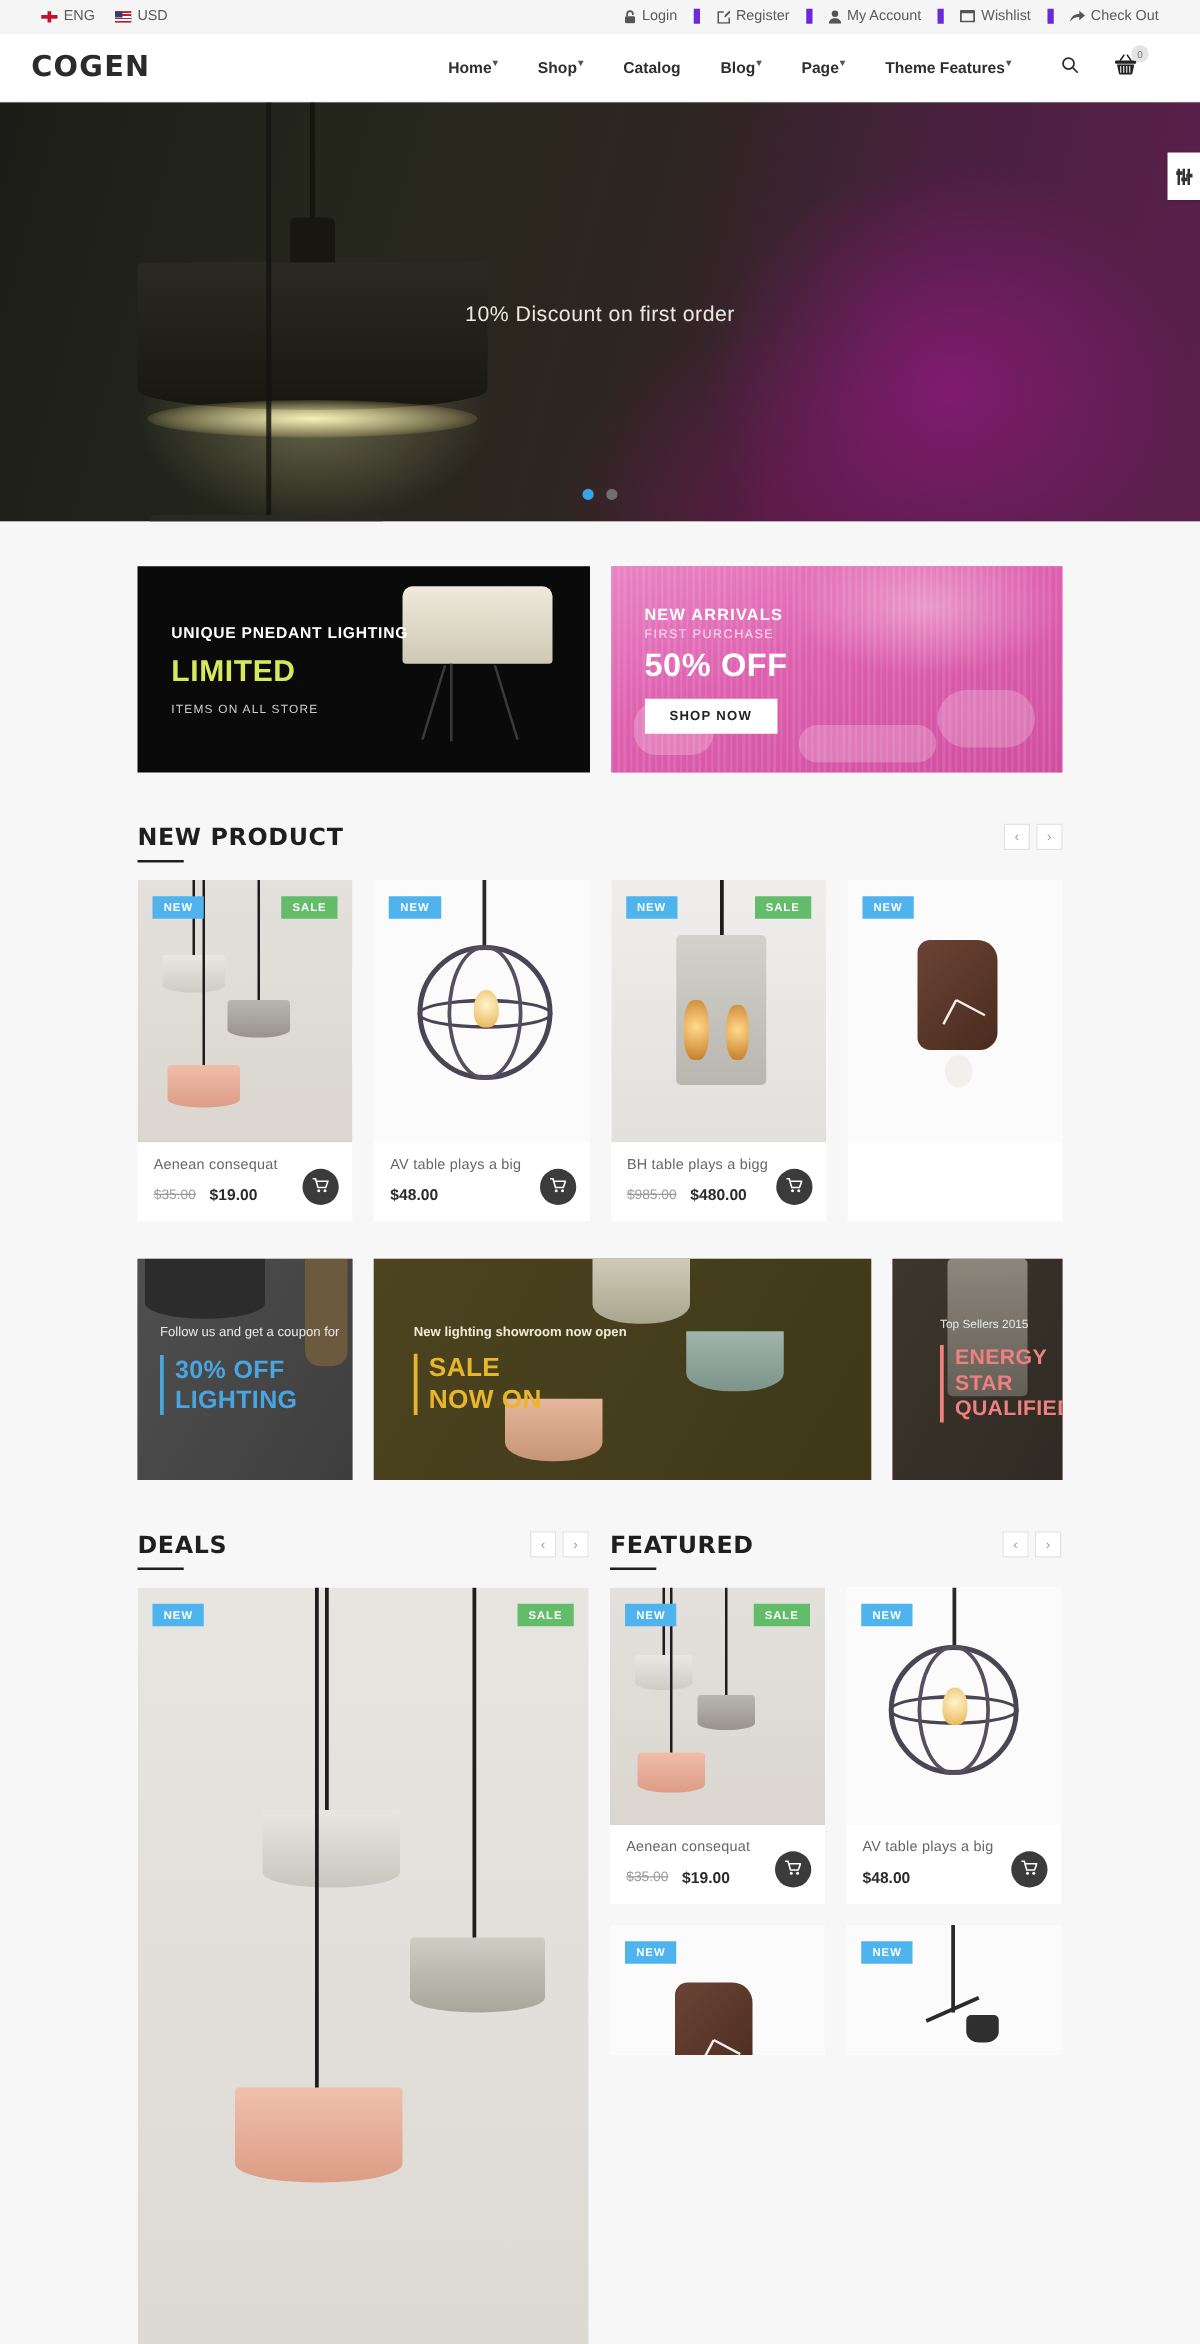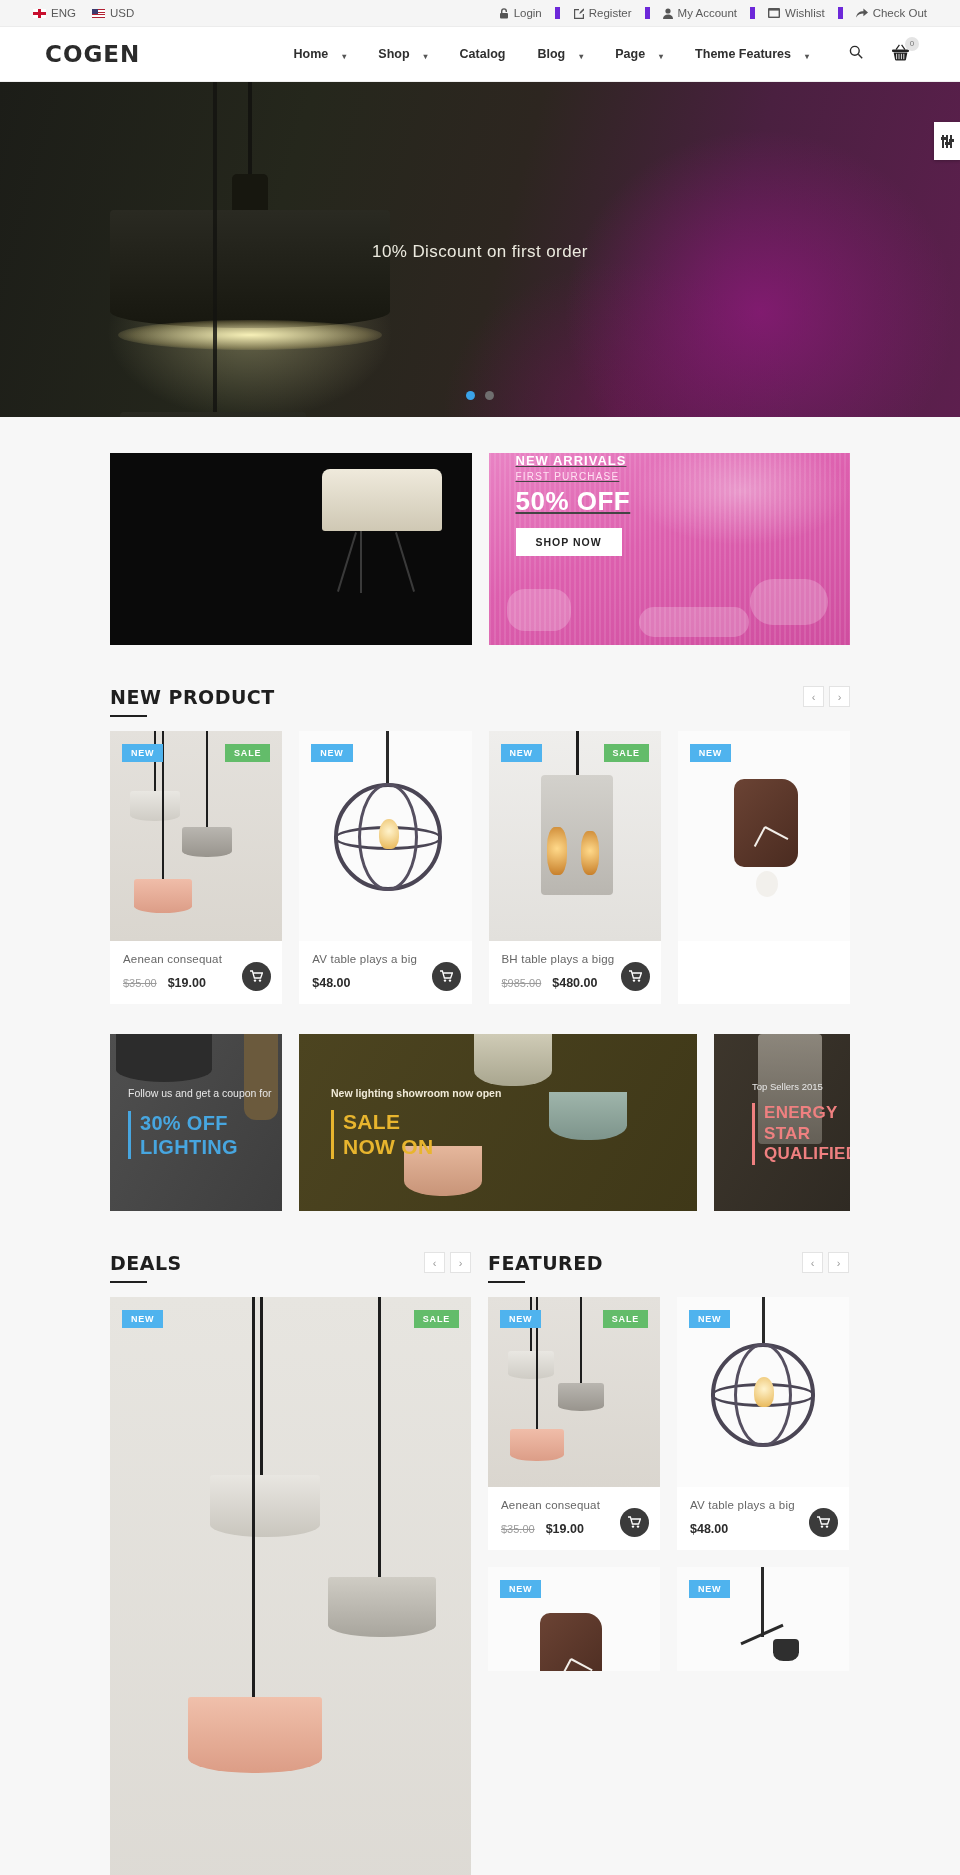--- a/index.html
+++ b/index.html
@@ -45,27 +45,27 @@
   .tb-link:last-child { border-right: none; padding-right: 33px; }
   .tb-link svg { display: block; }
 
   
   .header {
     height: 55px; background: #fff;
     display: flex; align-items: center;
     border-bottom: 1px solid #efefef;
   }
   .logo {
-    padding-left: 45px;
+    padding-left: 25px;
     font-size: 23px; font-weight: bold; letter-spacing: 1px;
     color: #2b2b2b; font-family: "DejaVu Sans", sans-serif;
   }
   .nav { display: flex; align-items: center; margin-left: auto; }
   .nav-item {
-    display: flex; align-items: flex-end; gap: 14px;
+    display: flex; align-items: flex-start; gap: 1px;
     font-size: 12.5px; font-weight: bold; color: #2f2f2f;
     padding: 0 16px; text-decoration: none; white-space: nowrap;
   }
   .caret { font-size: 8px; color: #555; line-height: 1; }
   .hdr-icons { display: flex; align-items: center; gap: 0; padding-right: 36px; padding-left: 10px; }
   .icon-btn { padding: 0 14px; display: flex; align-items: center; cursor: pointer; }
   .cart-wrap { position: relative; display: flex; align-items: center; }
   .cart-badge {
     position: absolute; top: -7px; right: -9px;
     width: 14px; height: 14px; border-radius: 50%;
@@ -118,22 +118,22 @@
   .hero-side .bars i:after{
     content:""; position:absolute; left:-1.5px; width:5px; height:3px; background:#333;
   }
   .hero-side .bars i:nth-child(1):after{ top:2px; }
   .hero-side .bars i:nth-child(2):after{ top:7px; }
   .hero-side .bars i:nth-child(3):after{ top:4px; }
 
   
   .promo-row { display: flex; gap: 17px; padding-top: 36px; }
   .promo {
-    position: relative; height: 192px; overflow: hidden;
-    flex: 1; display: flex;  text-decoration: underline;
+    position: relative; height: 165px; overflow: hidden;
+    flex: 1; display: flex; align-items: center;
   }
   .promo-dark { background: #0a0a0a; }
   .promo-dark .lampimg {
     position: absolute; right: 14px; top: 8px; width: 150px; height: 150px;
   }
   .shade-big {
     position: absolute; left: 14px; top: 8px; width: 120px; height: 62px;
     background: linear-gradient(180deg,#efeadc,#cfc8b4);
     border-radius: 8px 8px 3px 3px;
   }
@@ -385,20 +385,25 @@
   <div class="container">
 
     <div class="promo-row">
       <div class="promo promo-dark">
         <div class="lampimg">
           <div class="shade-big"></div>
           <div class="tripod l"></div>
           <div class="tripod"></div>
           <div class="tripod r"></div>
         </div>
+        <div class="promo-txt">
+          <div class="promo-kicker">UNIQUE PNEDANT LIGHTING</div>
+          <div class="promo-big" style="color:#d7e85c">LIMITED</div>
+          <div class="promo-sub">ITEMS ON ALL STORE</div>
+        </div>
       </div>
 
       <div class="promo promo-pink">
         <div class="pinkbg">
           <div class="pink-blob" style="left:18px;bottom:14px;width:64px;height:42px;"></div>
           <div class="pink-blob" style="left:150px;bottom:8px;width:110px;height:30px;"></div>
           <div class="pink-blob" style="right:22px;bottom:20px;width:78px;height:46px;border-radius:40px;"></div>
         </div>
         <div class="promo-txt">
           <div class="pink-t1">NEW ARRIVALS</div>

